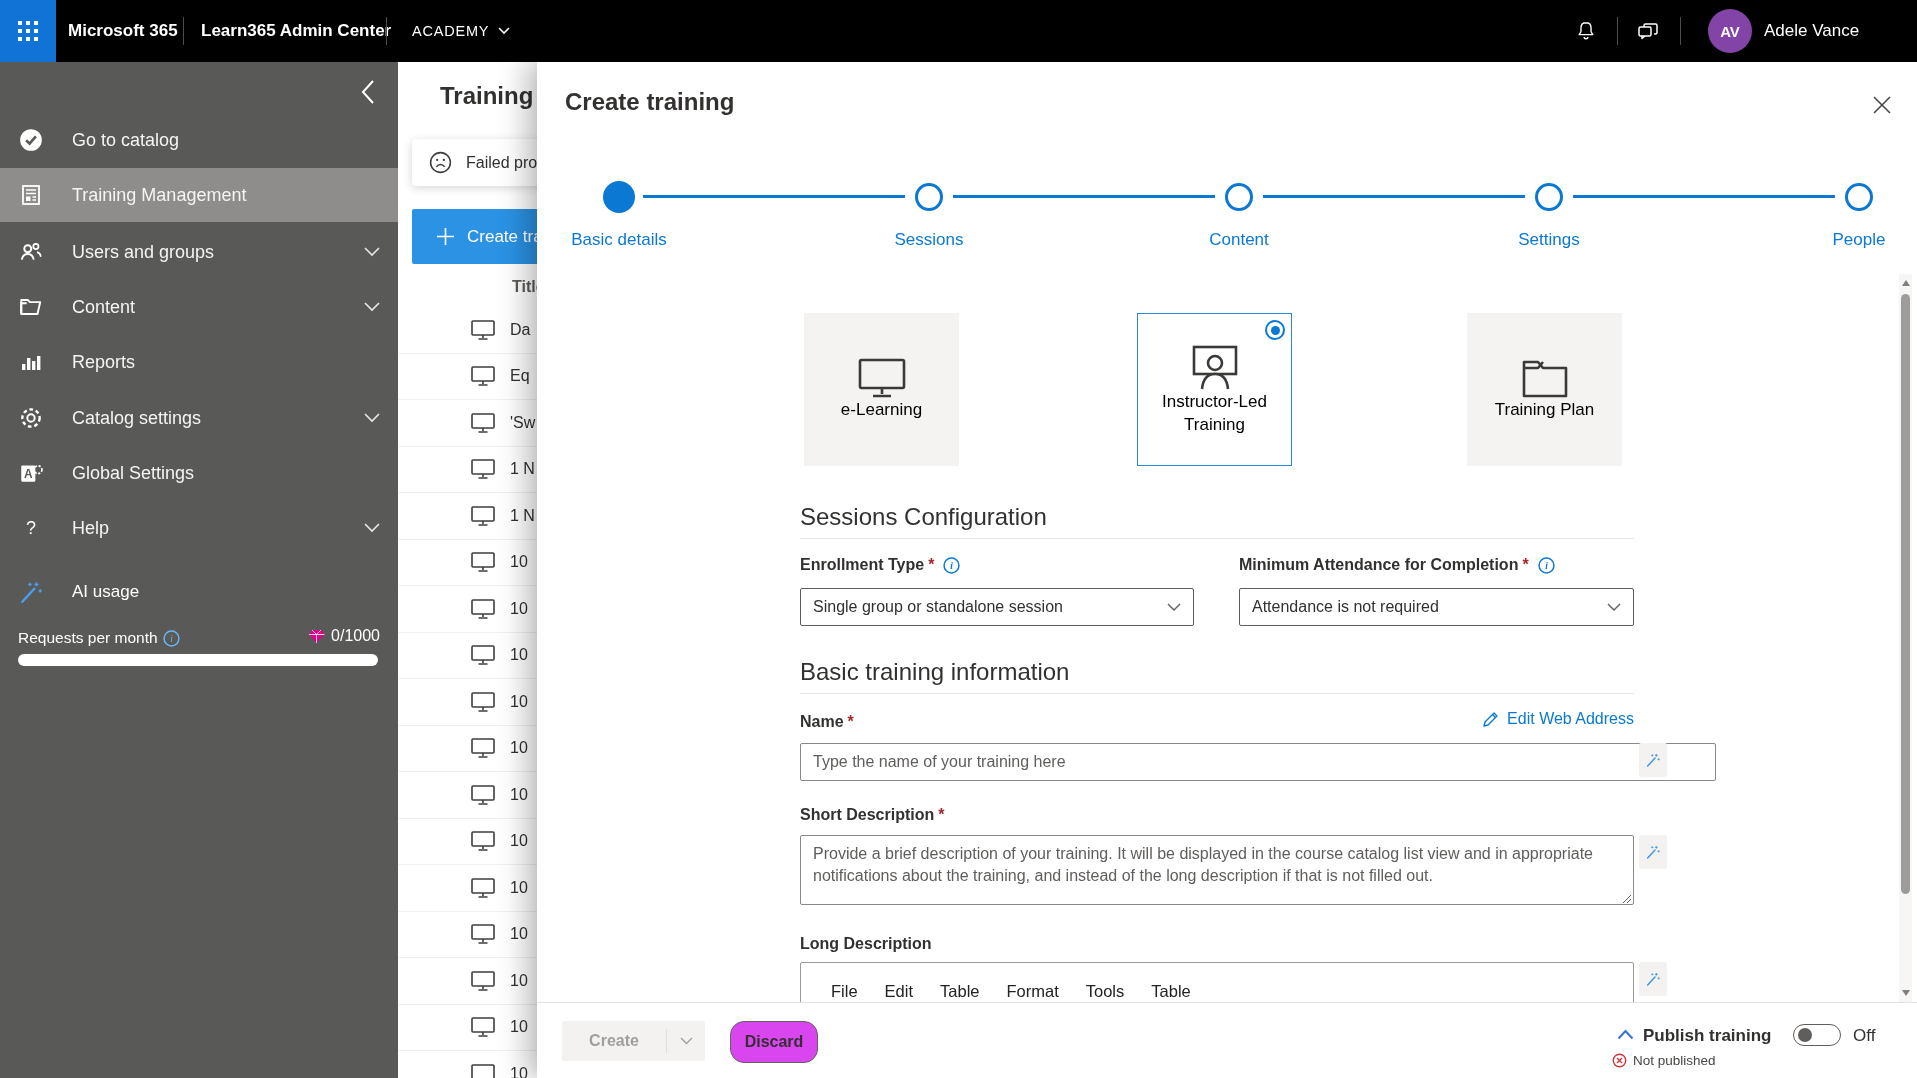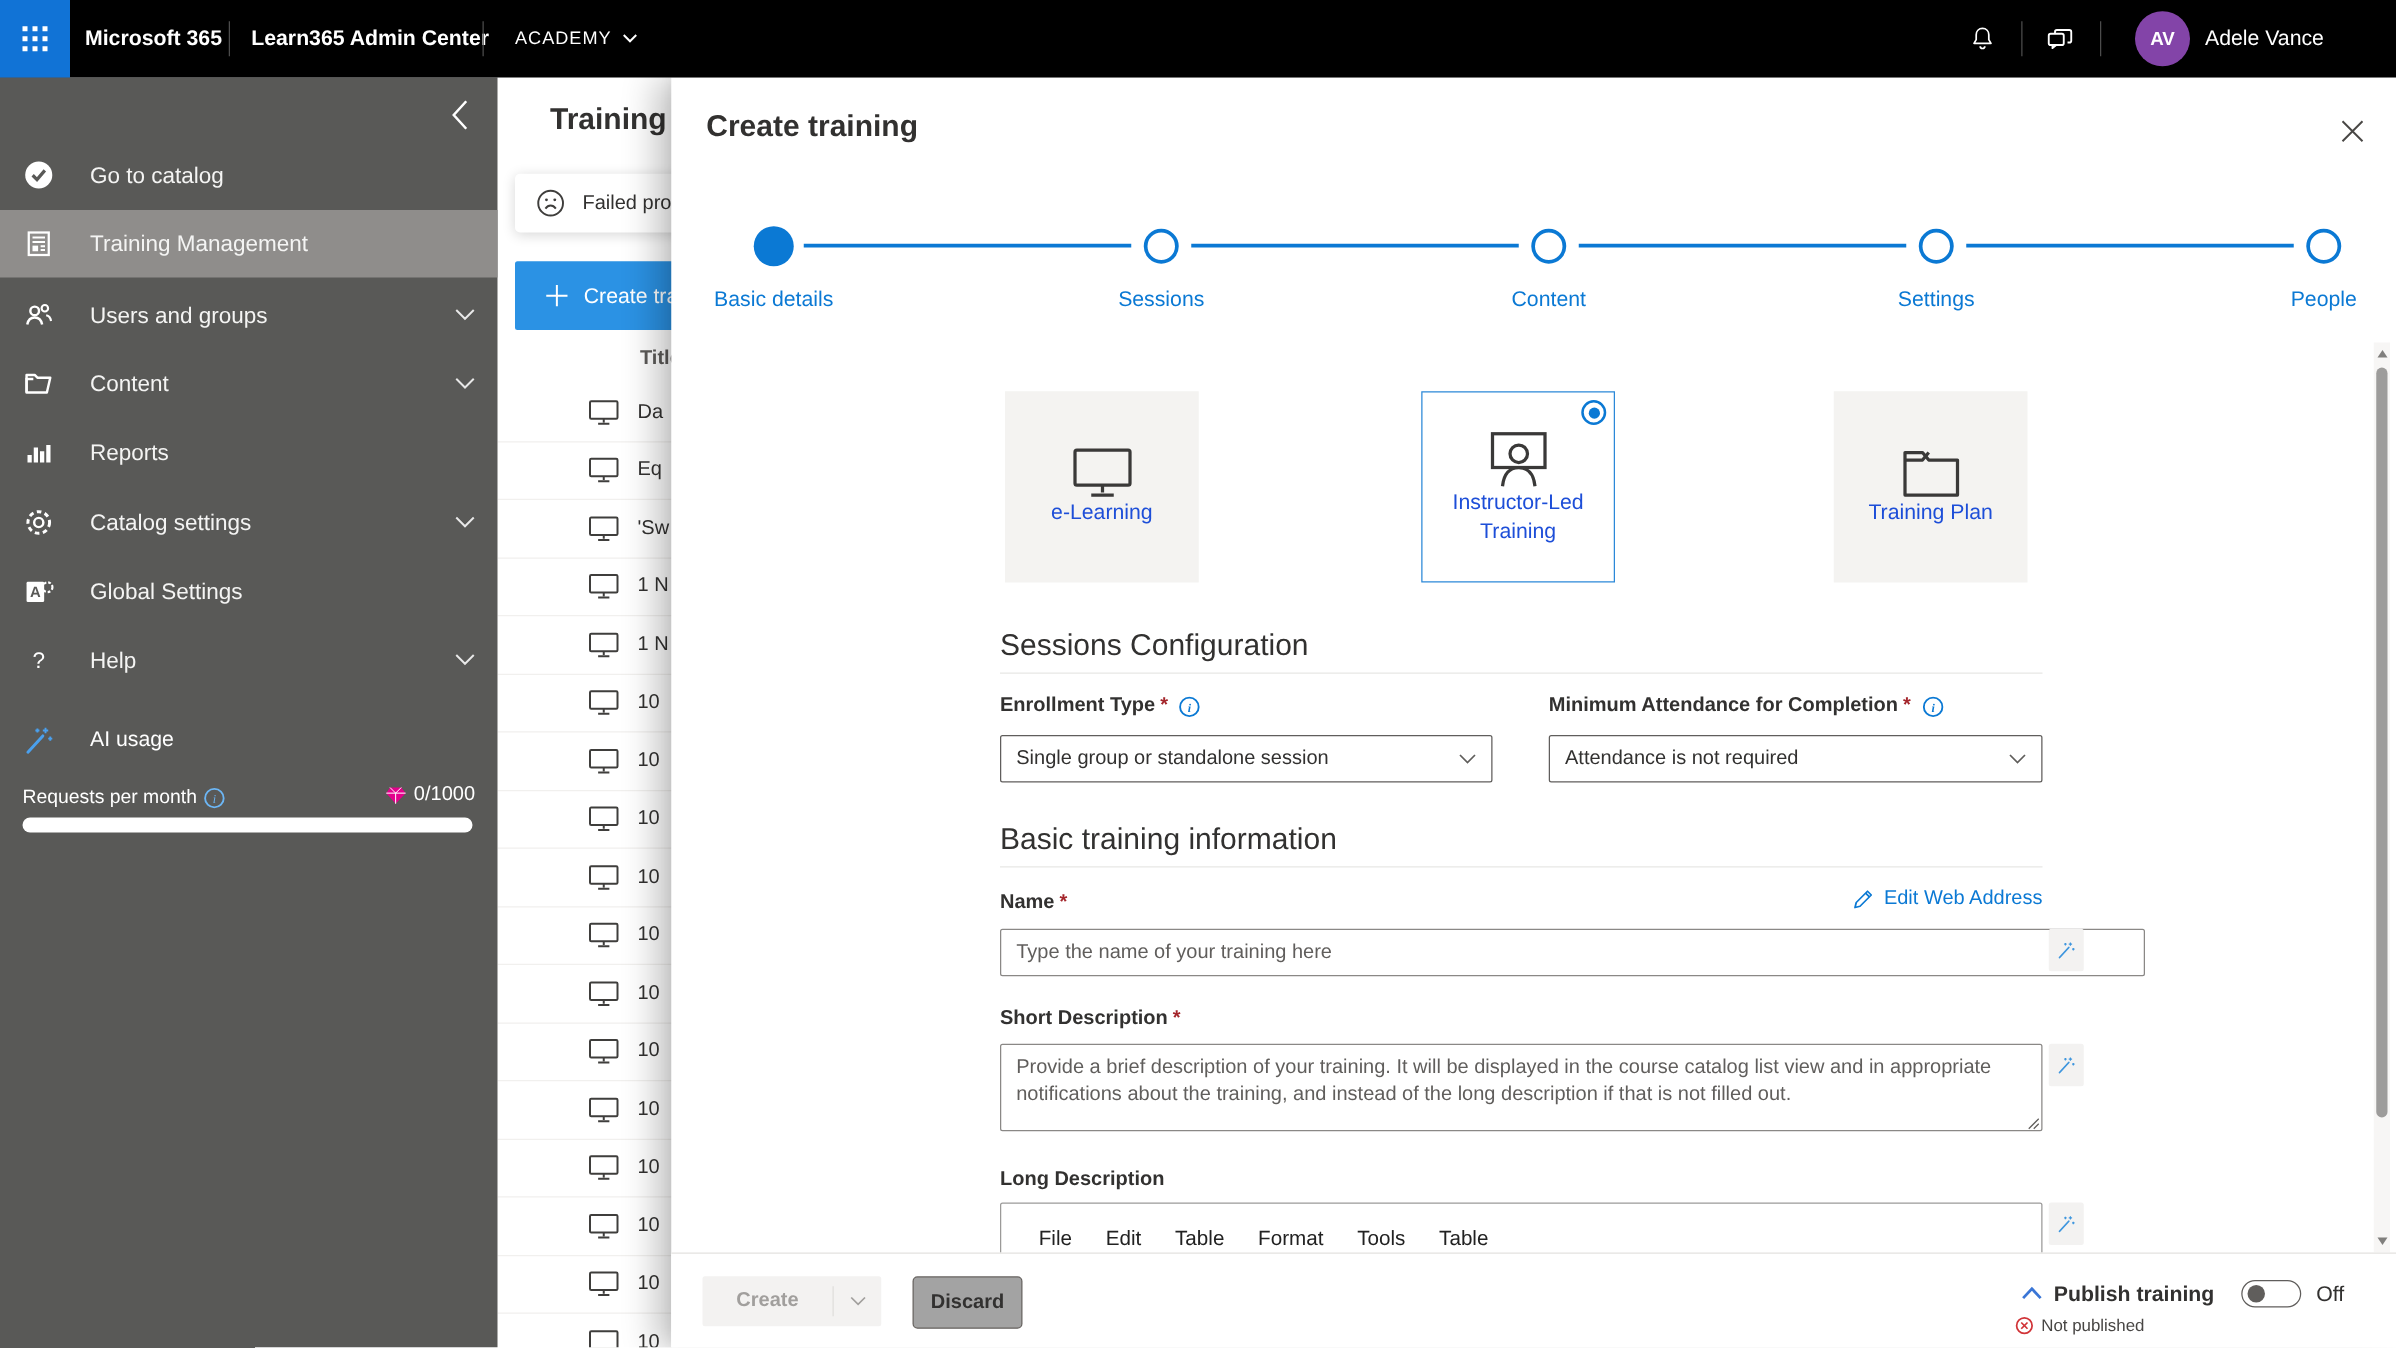--- a/index.html
+++ b/index.html
@@ -56,21 +56,21 @@
   .step-dot{position:absolute;border-radius:50%;box-sizing:border-box;cursor:pointer;}
   .step-dot.active{width:32px;height:32px;background:#0b79d4;}
   .step-dot.idle{width:28px;height:28px;background:#fff;border:3px solid #0b79d4;}
   .step-line{position:absolute;height:3px;background:#0b79d4;top:133px;}
   .step-label{position:absolute;top:168px;width:220px;text-align:center;color:#0b79d4;font-size:17px;cursor:pointer;}
 
   
   .tcard{position:absolute;top:251px;width:155px;height:153px;background:#f4f3f1;display:flex;flex-direction:column;align-items:center;justify-content:center;box-sizing:border-box;cursor:pointer;}
   .tcard.selected{background:#fff;border:1px solid #2b88d8;}
   .tcard .cic{color:#3a3938;}
-  .tcard .clabel{font-size:17px;color:#1d4ed8;text-align:center;width:126px;line-height:1.3;}
+  .tcard .clabel{font-size:17px;color:#000000;text-align:center;width:126px;line-height:1.3;}
   .radio{position:absolute;top:6px;right:6px;width:20px;height:20px;border:2px solid #0b79d4;border-radius:50%;box-sizing:border-box;background:#fff;display:flex;align-items:center;justify-content:center;}
   .radio i{width:9px;height:9px;border-radius:50%;background:#0b79d4;}
 
   .sect-h{position:absolute;left:263px;font-size:24px;font-weight:400;color:#323130;}
   .h-div{position:absolute;left:263px;width:834px;height:1px;background:#e8e7e5;}
   .f-label{position:absolute;font-size:16px;font-weight:600;color:#323130;display:flex;align-items:center;gap:4px;}
   .req{color:#a4262c;font-weight:600;}
   .info-ic{margin-left:5px;color:#0b79d4;cursor:pointer;display:inline-flex;}
   .selectbox{position:absolute;top:526px;height:38px;border:1px solid #605e5c;border-radius:2px;background:#fff;display:flex;align-items:center;padding:0 12px;box-sizing:border-box;font-size:16px;color:#323130;cursor:pointer;justify-content:space-between;}
   .txt-input{position:absolute;left:263px;width:916px;height:38px;border:1px solid #8a8886;border-radius:2px;box-sizing:border-box;font-size:16px;color:#323130;padding:0 12px;font-family:"Liberation Sans",sans-serif;outline:none;}
@@ -88,21 +88,21 @@
   .sb-up{position:absolute;left:3px;top:6px;width:0;height:0;border-left:4px solid transparent;border-right:4px solid transparent;border-bottom:6px solid #807f7d;cursor:pointer;}
   .sb-down{position:absolute;left:3px;bottom:6px;width:0;height:0;border-left:4px solid transparent;border-right:4px solid transparent;border-top:6px solid #807f7d;cursor:pointer;}
   .sb-thumb{position:absolute;left:2px;top:20px;width:9px;height:600px;background:#9d9c9b;border-radius:5px;cursor:pointer;}
 
   
   .m-footer{position:absolute;left:0;top:940px;width:1380px;height:76px;background:#fff;border-top:1px solid #e3e2e0;z-index:5;}
   .btn-create{position:absolute;left:25px;top:18px;width:143px;height:40px;background:#f3f2f1;border-radius:2px;display:flex;align-items:stretch;color:#a19f9d;cursor:default;}
   .btn-create .main{flex:1;display:flex;align-items:center;justify-content:center;font-size:16px;font-weight:600;}
   .btn-create .sep{width:1px;background:#e0dedc;margin:8px 0;}
   .btn-create .chev{width:38px;display:flex;align-items:center;justify-content:center;}
-  .btn-discard{position:absolute;left:193px;top:18px;width:86px;height:40px;background:#a3a3a3;border:1px solid #66625f;border-radius:4px;display:flex;align-items:center;justify-content:center;font-size:16px;font-weight:600;color:#323130;cursor:pointer;}
+  .btn-discard{position:absolute;left:193px;top:18px;width:86px;height:40px;background:#d946ef;border:1px solid #66625f;border-radius:14px;display:flex;align-items:center;justify-content:center;font-size:16px;font-weight:600;color:#323130;cursor:pointer;}
   .pub-chev{position:absolute;left:1080px;top:26px;color:#3b76d6;cursor:pointer;}
   .pub-label{position:absolute;left:1106px;top:23px;font-size:17px;font-weight:600;color:#323130;}
   .toggle{position:absolute;left:1256px;top:21px;width:48px;height:22px;border:1px solid #605e5c;border-radius:12px;box-sizing:border-box;background:#fff;cursor:pointer;}
   .toggle i{position:absolute;left:4px;top:3px;width:14px;height:14px;border-radius:50%;background:#605e5c;}
   .toggle-state{position:absolute;left:1316px;top:23px;font-size:17px;color:#323130;}
   .pub-status{position:absolute;left:1075px;top:50px;display:flex;align-items:center;gap:6px;font-size:13.5px;color:#484644;}
 </style>
 </head>
 <body>
 

